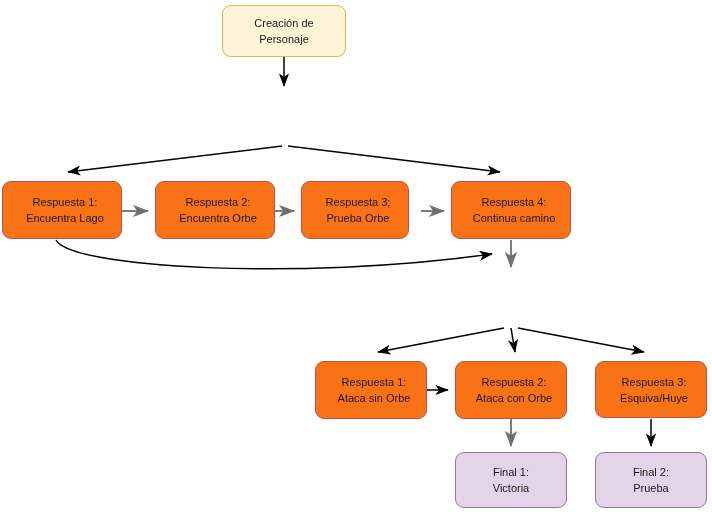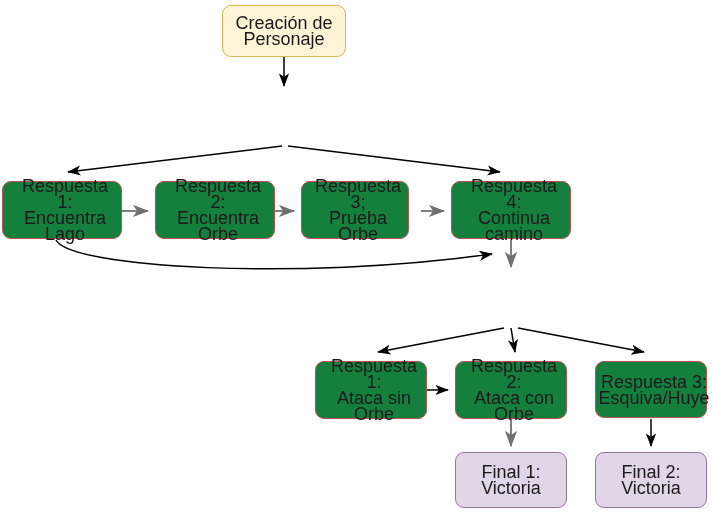--- a/index.html
+++ b/index.html
@@ -25,33 +25,33 @@
   .node {
     position: absolute;
     box-sizing: border-box;
     border-radius: 9px;
     border-width: 1.4px;
     border-style: solid;
     display: flex;
     align-items: center;
     justify-content: center;
     text-align: center;
-    font-size: 18px;
+    font-size: 11px;
     line-height: 16px;
     color: #1a1a1a;
     z-index: 2;
   }
   .node .label {
     display: block;
     white-space: pre-line;
     padding: 0 4px;
   }
   .n-start  { background: #fdf3d7; border-color: #d6b656; }
   .n-scene  { background: #ffe6cc; border-color: #d79b00; }
-  .n-resp   { background: #15803d; border-color: #b85450; padding-left: 6px; }
+  .n-resp   { background: #f97316; border-color: #b85450; padding-left: 6px; }
   .n-final  { background: #e1d5e7; border-color: #9673a6; }
 </style>
 </head>
 <body>
 
 <div id="canvas">
 
   <svg id="edges" viewBox="0 0 712 512" xmlns="http://www.w3.org/2000/svg">
     <defs>
       <marker id="ah-black" markerWidth="10" markerHeight="10" refX="8.4" refY="3.4" orient="auto" markerUnits="strokeWidth">
@@ -133,16 +133,16 @@
 Esquiva/Huye</span>
   </div>
 
   <div class="node n-final" style="left:455px; top:452px; width:112px; height:56px;">
     <span class="label">Final 1:
 Victoria</span>
   </div>
 
   <div class="node n-final" style="left:595px; top:452px; width:112px; height:56px;">
     <span class="label">Final 2:
-Victoria</span>
+Prueba</span>
   </div>
 
 </div>
 
 </body></html>

